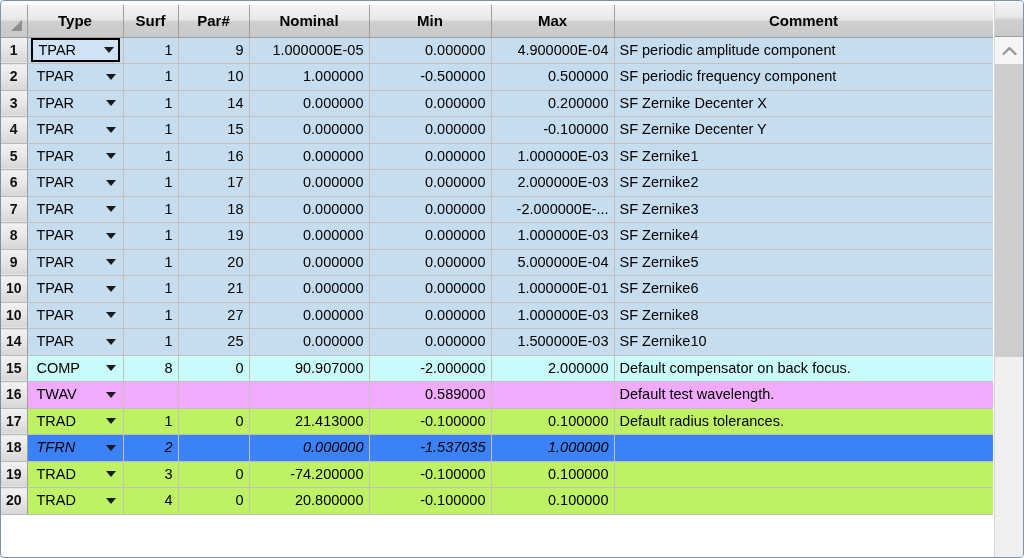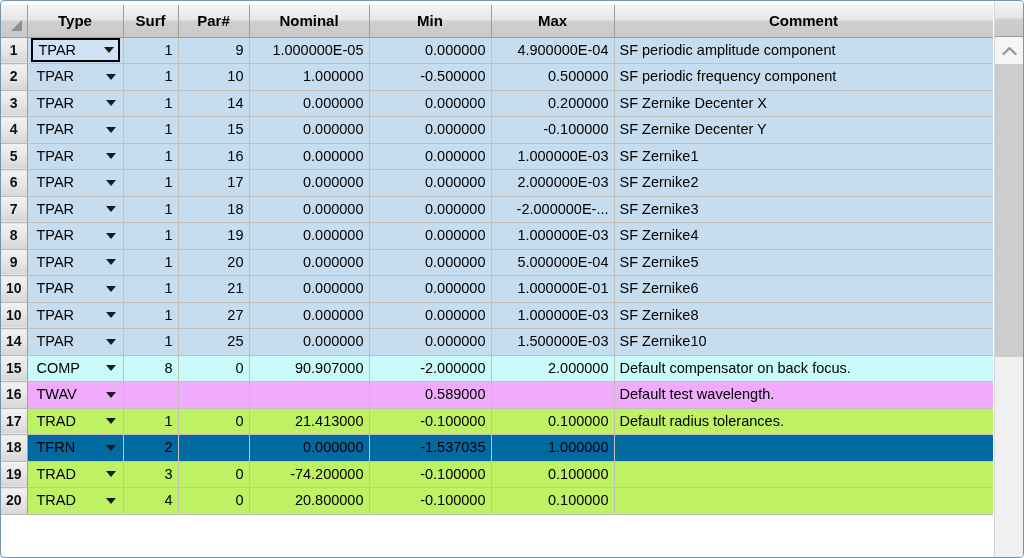--- a/index.html
+++ b/index.html
@@ -114,21 +114,21 @@
     border: 2px solid #000000;
     background: #cfe2f6;
     height: 24px;
   }
 
   
   .t-blue   td:not(.rownum) { background: #c6ddef; }
   .t-cyan   td:not(.rownum) { background: #c9fbfb; }
   .t-violet td:not(.rownum) { background: #f0abfc; }
   .t-purple td:not(.rownum) { background: #bef264; }
-  .t-salmon td:not(.rownum) { background: #0369a1; }
+  .t-salmon td:not(.rownum) { background: #3b82f6; font-style: italic; }
 
   
   .vscroll {
     position: absolute;
     top: 1px;
     left: 993px;
     width: 29px;
     height: 556px;
     background: #f0f0f0;
     border-left: 1px solid #d5d5d5;

